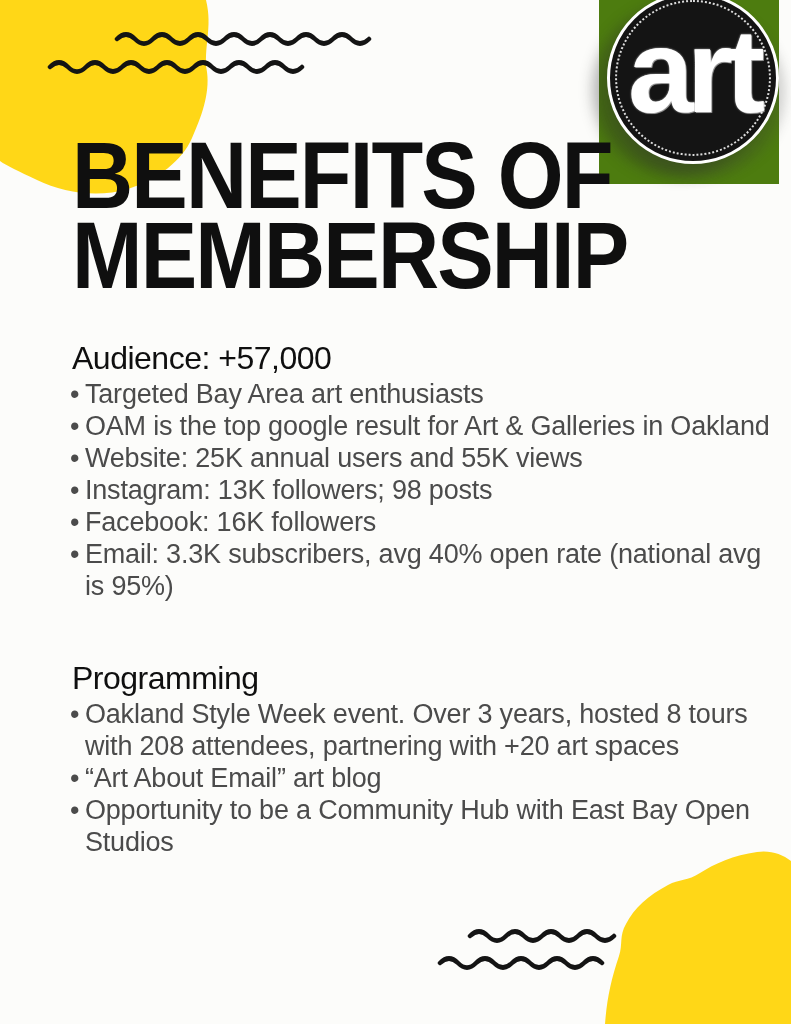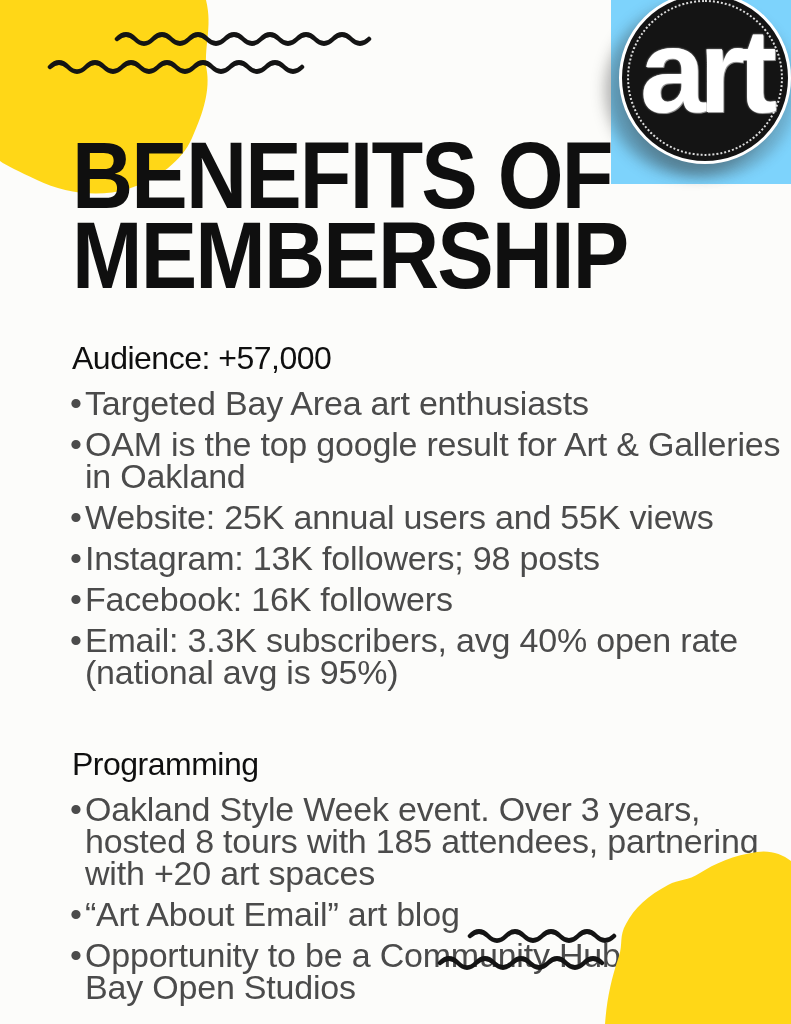--- a/index.html
+++ b/index.html
@@ -17,23 +17,23 @@
   .blob-top-left { left:0; top:0; }
   .blob-bottom-right { left:600px; top:848px; }
 
   
   .squiggles-top { position:absolute; left:0; top:0; }
   .squiggles-bottom { position:absolute; left:423px; top:915px; }
   .squiggle { fill:none; stroke-width:4.5; stroke-linecap:round; }
 
   
   .logo-box {
-    position:absolute; right:0; top:0;
+    position:absolute; right:12px; top:0;
     width:180px; height:184px;
-    background:#7dd3fc;
+    background:#4d7c0f;
   }
   .logo-circle {
     position:absolute; left:8px; top:-8px;
     width:172px; height:172px;
     border-radius:50%;
     background:#141414;
     border:3px solid #ffffff;
     box-shadow:-14px 12px 14px rgba(40,40,40,0.35), 6px 14px 12px rgba(60,60,60,0.22);
   }
   .logo-ring {
@@ -86,25 +86,24 @@
     color:#0f0f0f;
   }
   .section-audience .section-heading { margin-top:42px; }
   .section-programming .section-heading { margin-top:56px; }
 
   ul.bullets { list-style:none; width:710px; }
   ul.bullets li {
     position:relative;
     padding-left:13px;
     max-width:710px;
-    font-size:34px;
+    font-size:27px;
     line-height:32px;
     letter-spacing:-0.2px;
     color:#4b4b4b;
-    margin-top:9px;
   }
   ul.bullets li::before {
     content:"\2022";
     position:absolute;
     left:-2px; top:0;
     color:#4b4b4b;
   }
 </style>
 </head>
 <body>
@@ -141,21 +140,21 @@
       <li>Website: 25K annual users and 55K views</li>
       <li>Instagram: 13K followers; 98 posts</li>
       <li>Facebook: 16K followers</li>
       <li>Email: 3.3K subscribers, avg 40% open rate (national avg is 95%)</li>
     </ul>
   </div>
 
   <div class="section-programming">
     <h2 class="section-heading">Programming</h2>
     <ul class="bullets">
-      <li>Oakland Style Week event. Over 3 years, hosted 8 tours with 185 attendees, partnering with +20 art spaces</li>
+      <li>Oakland Style Week event. Over 3 years, hosted 8 tours with 208 attendees, partnering with +20 art spaces</li>
       <li>“Art About Email” art blog</li>
       <li>Opportunity to be a Community Hub with East Bay Open Studios</li>
     </ul>
   </div>
 
 </div>
 
 <svg class="squiggles-bottom" width="200" height="65" viewBox="0 0 200 65">
   <path class="squiggle" transform="translate(47,21)" d="M0 0 Q9 -9 18 0 T36 0 T54 0 T72 0 T90 0 T108 0 T126 0 T144 0" stroke="#141414"></path>
   <path class="squiggle" transform="translate(17,48)" d="M0 0 Q9 -9 18 0 T36 0 T54 0 T72 0 T90 0 T108 0 T126 0 T144 0 T162 0" stroke="#141414"></path>

